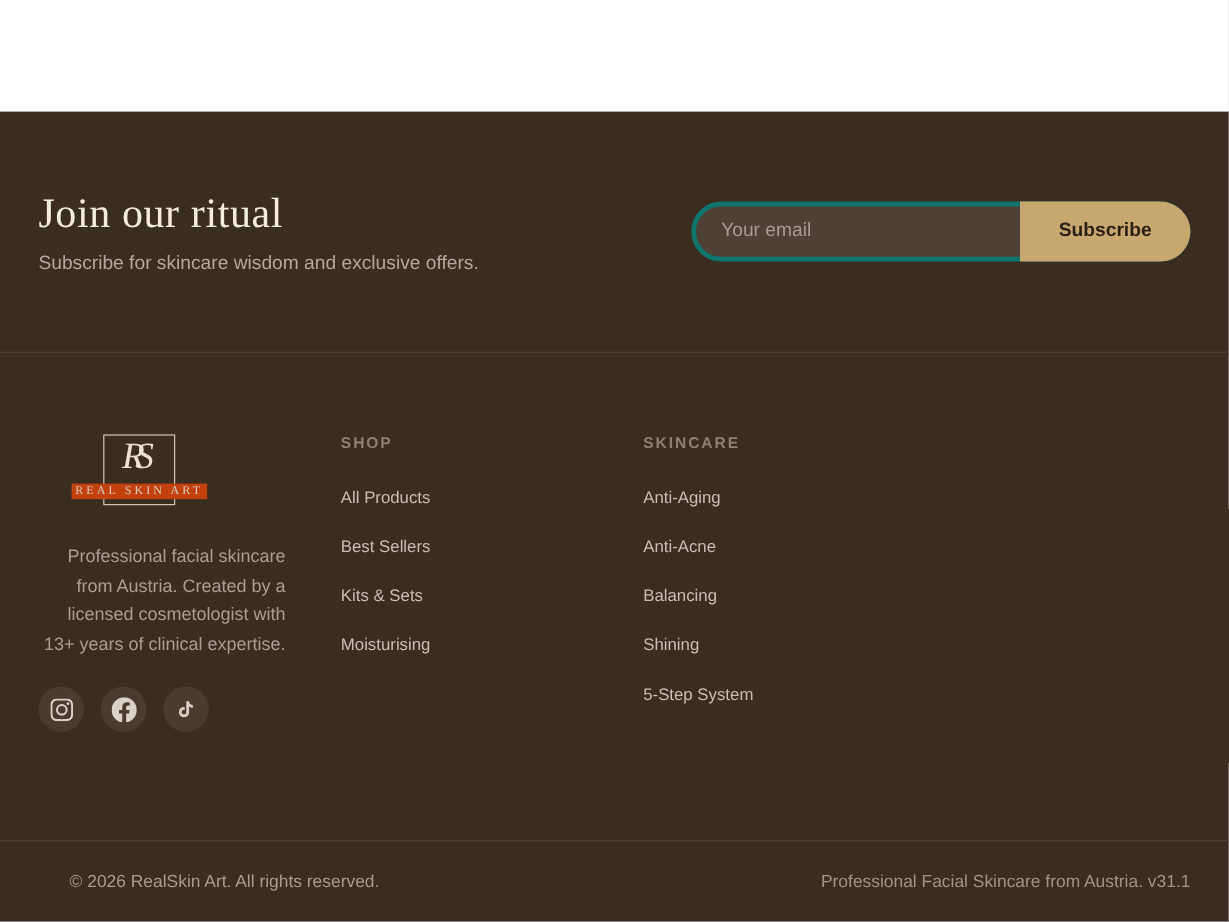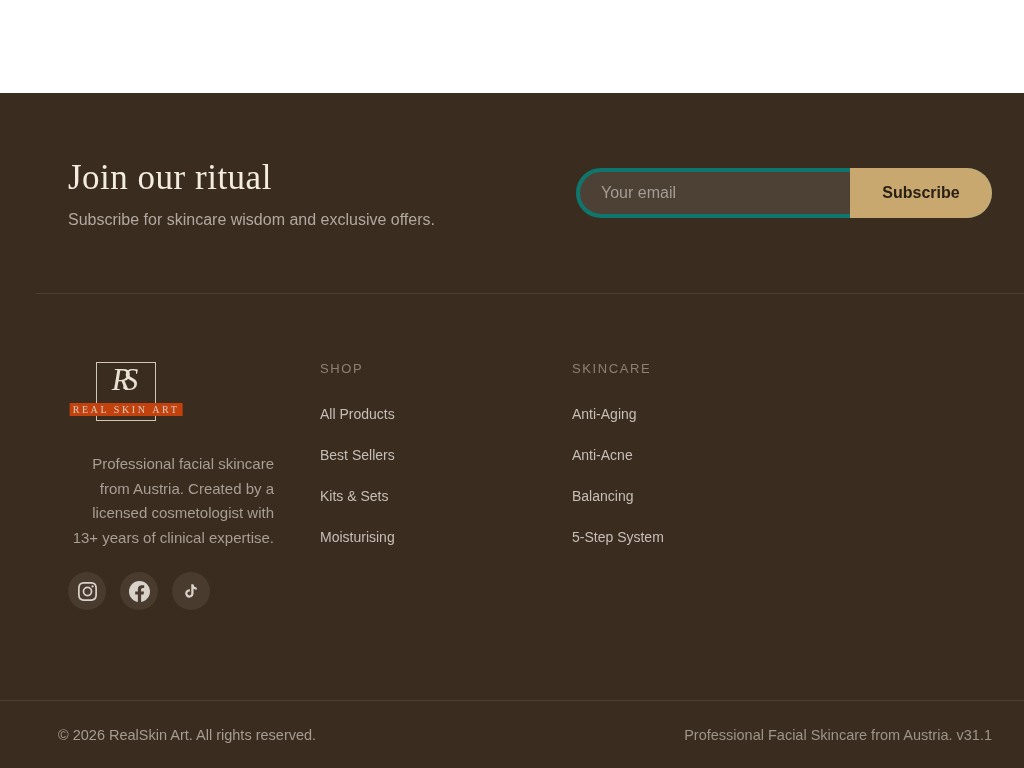--- a/index.html
+++ b/index.html
@@ -9,21 +9,20 @@
     background: #ffffff;
     font-family: "Liberation Sans", sans-serif;
     overflow: hidden;
   }
   .top-spacer { height: 93px; background: #ffffff; }
   .footer {
     position: relative;
     height: 675px;
     background: #3b2c20;
     color: #c7bfb6;
-    padding-left: 36px;
   }
   .container { padding-left: 32px; padding-right: 32px; }
 
   
   .newsletter {
     height: 200px;
     display: flex; align-items: center; justify-content: space-between;
   }
   .nl-title {
     margin: 0 0 13px 0;
@@ -62,33 +61,33 @@
   .divider { height: 1px; background: #4e3e2f; }
 
   
   .links-grid {
     display: grid;
     grid-template-columns: 252px 252px 252px 204px;
     padding-top: 67px;
   }
   .col-heading {
     margin: 0 0 30px 0;
-    font-size: 13px; font-weight: 400;
+    font-size: 13px; font-weight: 700;
     letter-spacing: 1.6px;
     color: #8d8174;
   }
   .col ul { list-style: none; margin: 0; padding: 0; }
   .col li { margin-bottom: 25px; font-size: 14px; line-height: 16px; }
   .col a { color: #c7bfb6; text-decoration: none; }
 
   
   .logo {
     position: relative;
     width: 60px; height: 59px;
-    margin-left: 28px; margin-top: 1px;
+    margin-left: 54px; margin-top: 1px;
     border: 1px solid #cfc7ba;
   }
   .logo-monogram {
     position: absolute; top: -1px; left: 50%;
     transform: translateX(-54%);
     font-family: "Liberation Serif", serif;
     font-style: italic; font-weight: 400;
     font-size: 31px; letter-spacing: -8px;
     padding-right: 8px;
     color: #e9e1d4;
@@ -192,20 +191,21 @@
         <li><a>Moisturising</a></li>
       </ul>
     </div>
 
     <div class="col">
       <h3 class="col-heading">SKINCARE</h3>
       <ul>
         <li><a>Anti-Aging</a></li>
         <li><a>Anti-Acne</a></li>
         <li><a>Balancing</a></li>
+        <li><a>Shining</a></li>
         <li><a>5-Step System</a></li>
       </ul>
     </div>
 
   </section>
 
   <div class="bottom-bar container">
     <span class="copyright">© 2026 RealSkin Art. All rights reserved.</span>
     <span class="tagline">Professional Facial Skincare from Austria. v31.1</span>
   </div>

